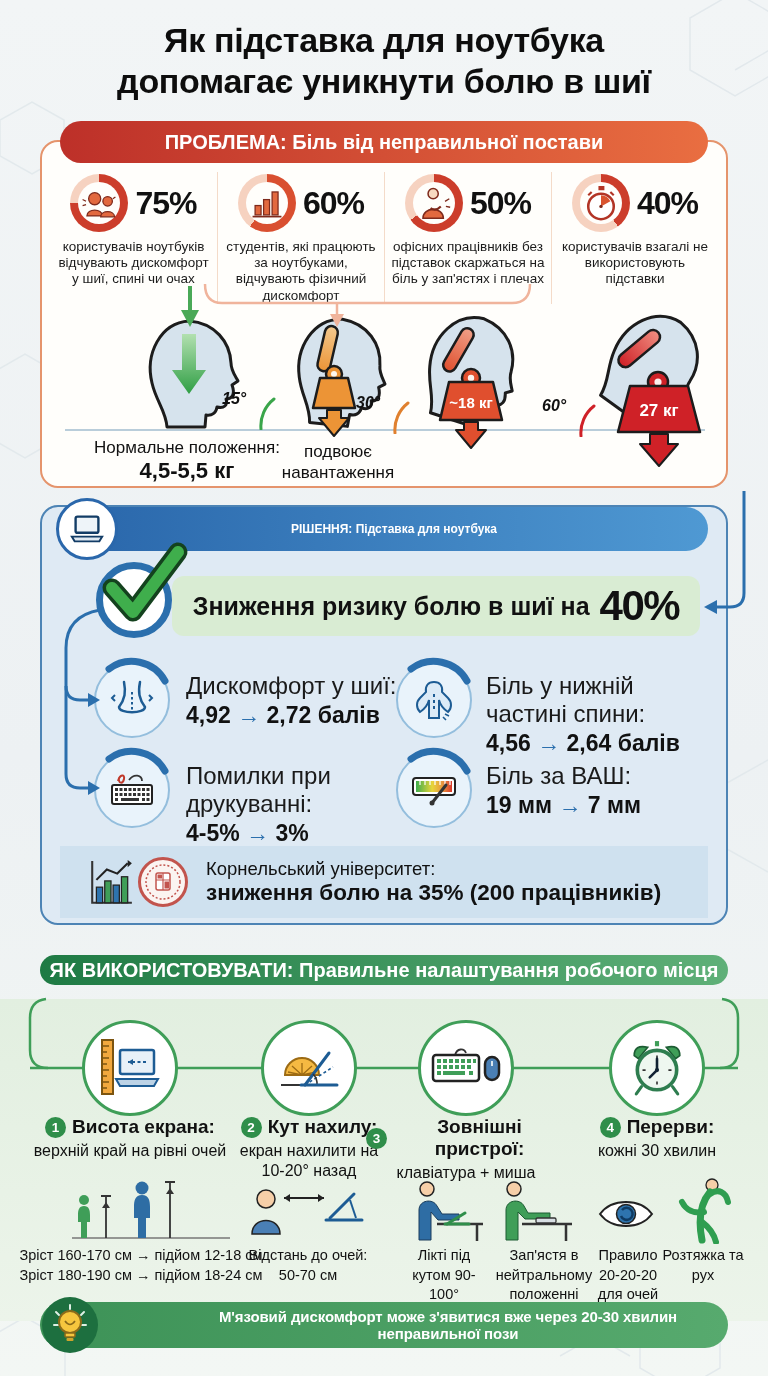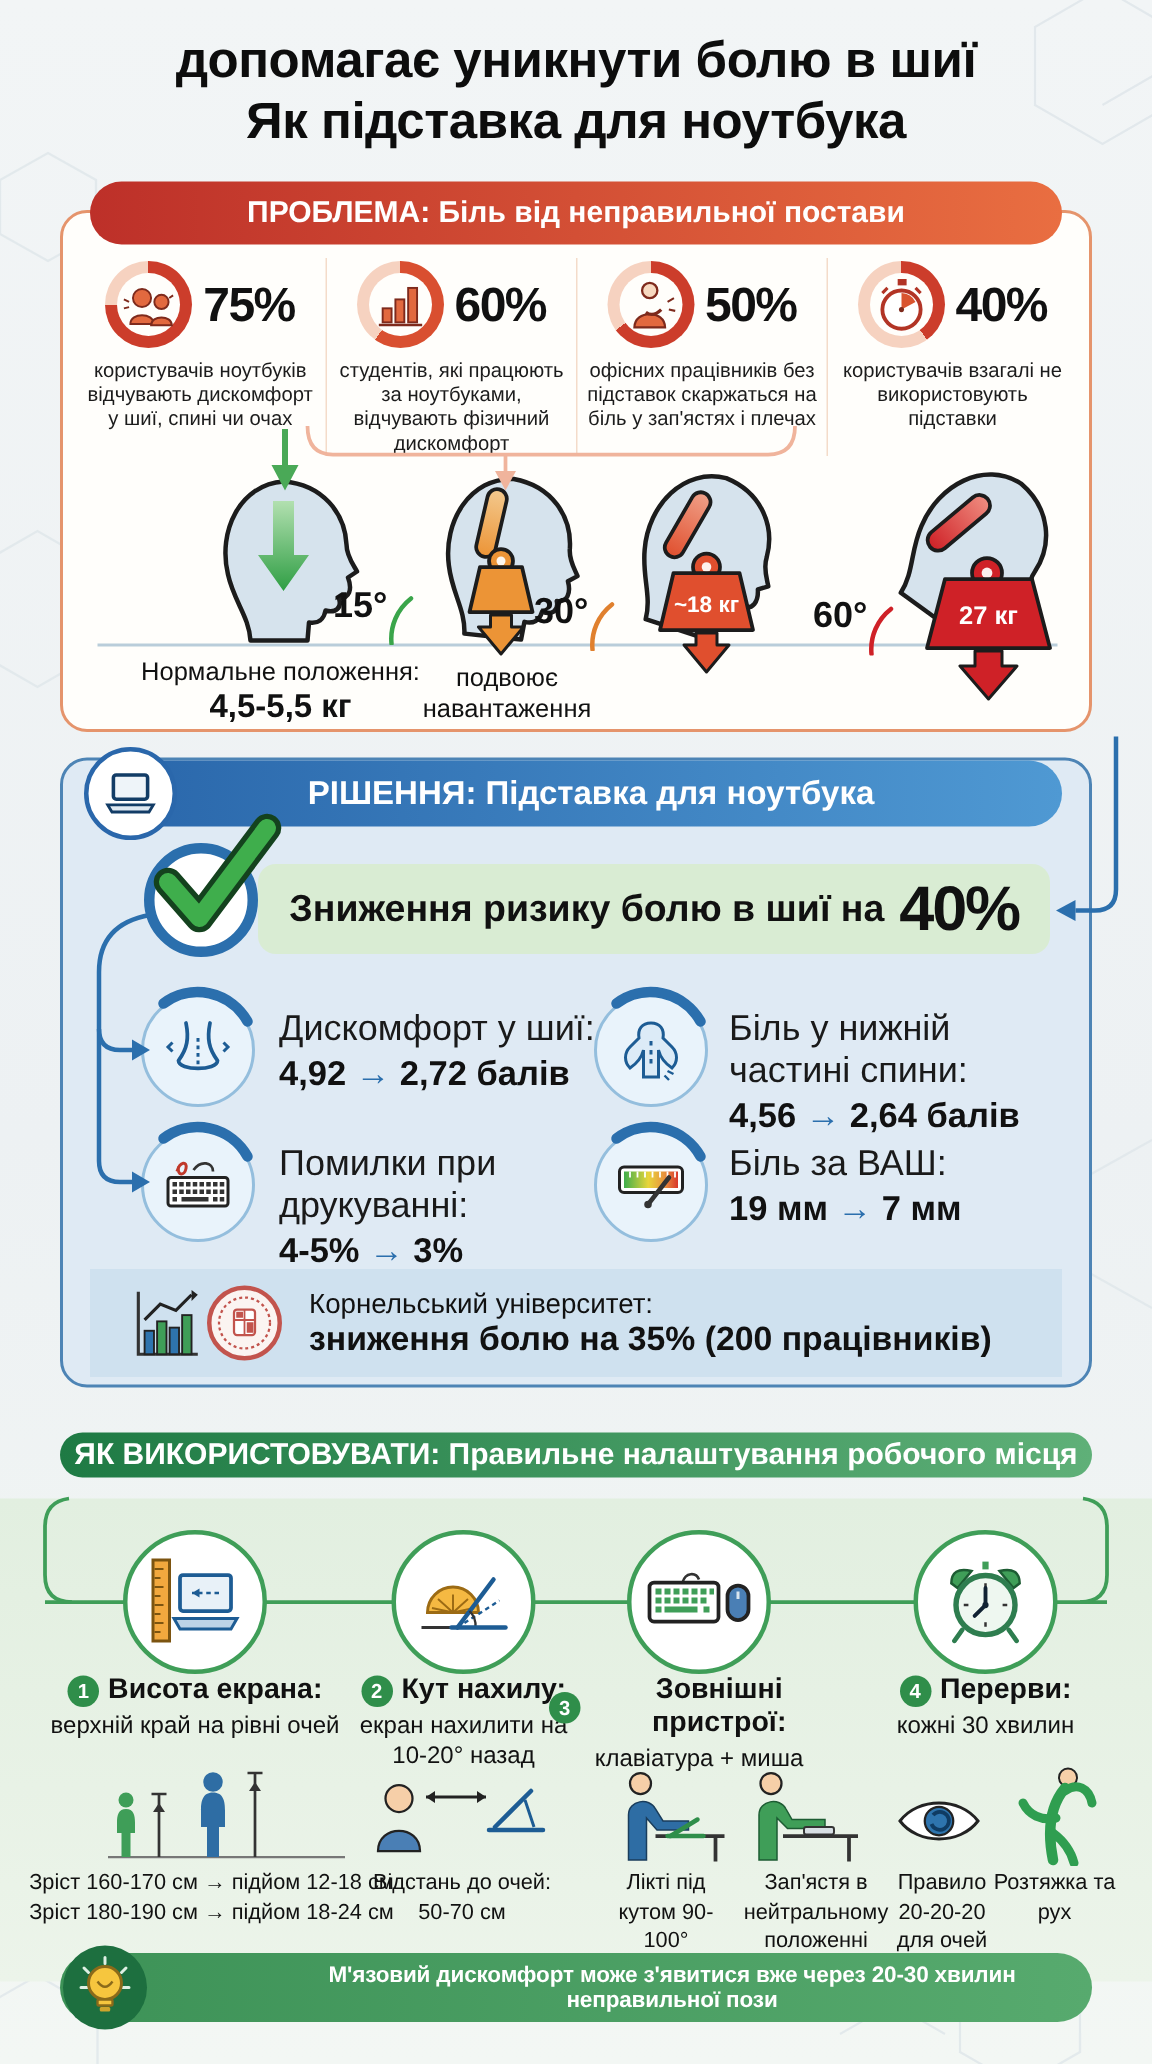--- a/index.html
+++ b/index.html
@@ -27,33 +27,33 @@
   .p-stat{width:167px;box-sizing:border-box;text-align:center;padding:0 6px;}
   .p-stat + .p-stat{border-left:1px solid #f4dbc9;}
   .p-top{display:flex;align-items:center;justify-content:center;gap:7px;height:62px;}
   .donut{position:relative;width:58px;height:58px;border-radius:50%;flex:0 0 58px;}
   .donut::after{content:"";position:absolute;inset:8px;background:#fffefb;border-radius:50%;}
   .donut svg{position:absolute;inset:0;margin:auto;z-index:1;}
   .p-val{font-size:32px;font-weight:bold;letter-spacing:-1px;}
   .p-desc{margin-top:5px;font-size:13.5px;line-height:1.2;color:#1c1c1c;}
   .baseline{position:absolute;left:65px;top:429px;width:640px;height:2px;background:#b9cdda;z-index:1;}
   .head-svg{position:absolute;top:312px;z-index:2;}
-  .angle-label{position:absolute;font-size:24px;font-weight:bold;z-index:2;}
+  .angle-label{position:absolute;font-size:16px;font-weight:bold;z-index:2;font-style:italic;}
   .arc{position:absolute;z-index:2;}
   .cap-normal{position:absolute;left:62px;top:438px;width:250px;text-align:center;z-index:2;}
   .cap-normal .l1{font-size:17px;}
   .cap-normal .l2{font-size:22px;font-weight:bold;}
   .cap-double{position:absolute;left:258px;top:441px;width:160px;text-align:center;font-size:17px;line-height:1.25;z-index:2;}
 
   
   .sol-card{position:absolute;left:40px;top:505px;width:688px;height:420px;z-index:1;
     background:#dfeaf4;border:2px solid #4d84b5;border-radius:18px;box-sizing:border-box;}
   .sol-pill{position:absolute;left:80px;top:507px;width:628px;height:44px;z-index:4;
     background:linear-gradient(90deg,#2a67ab,#4f99d3);border-radius:22px;
-    display:flex;align-items:center;justify-content:center;color:#fff;font-weight:bold;font-size:22px;}
+    display:flex;align-items:center;justify-content:center;color:#fff;font-weight:bold;font-size:12px;}
   .sol-circle{position:absolute;left:56px;top:498px;width:62px;height:62px;z-index:5;background:#fff;
     border:3px solid #2a67ab;border-radius:50%;box-sizing:border-box;display:flex;align-items:center;justify-content:center;}
   .check-circle{position:absolute;left:96px;top:562px;width:76px;height:76px;z-index:4;background:#fff;
     border:7px solid #2b6fad;border-radius:50%;box-sizing:border-box;}
   .check-mark{position:absolute;left:88px;top:530px;z-index:5;}
   .green-box{position:absolute;left:172px;top:576px;width:528px;height:60px;z-index:3;
     background:#d9ecd3;border-radius:12px;display:flex;align-items:center;justify-content:center;gap:10px;}
   .green-box .gb-label{font-size:25px;font-weight:bold;}
   .green-box .gb-value{font-size:42px;font-weight:bold;letter-spacing:-1.5px;}
   .ss-circle{position:absolute;width:76px;height:76px;border-radius:50%;z-index:2;box-sizing:border-box;
@@ -105,22 +105,22 @@
       <path d="M-20,380 l45,-26 45,26 v52 l-45,26 -45,-26 Z"></path>
       <path d="M768,760 l-50,28 v56 l50,28"></path>
       <path d="M640,1322 l40,-23 40,23 v46 l-40,23 -40,-23 Z"></path>
       <path d="M700,1254 l38,-22 38,22 v44"></path>
       <path d="M-15,1340 l40,-23 40,23 v46"></path>
       <path d="M560,1356 l35,-20 35,20"></path>
     </g>
   </svg>
 
   <div class="title">
+    <div>Як підставка для ноутбука</div>
     <div>допомагає уникнути болю в шиї</div>
-    <div>Як підставка для ноутбука</div>
   </div>
 
   <div class="problem-card"></div>
   <div class="problem-pill">
     <span>ПРОБЛЕМА: Біль від неправильної постави</span>
   </div>
 
   <div class="p-stats">
     <div class="p-stat">
       <div class="p-top">

